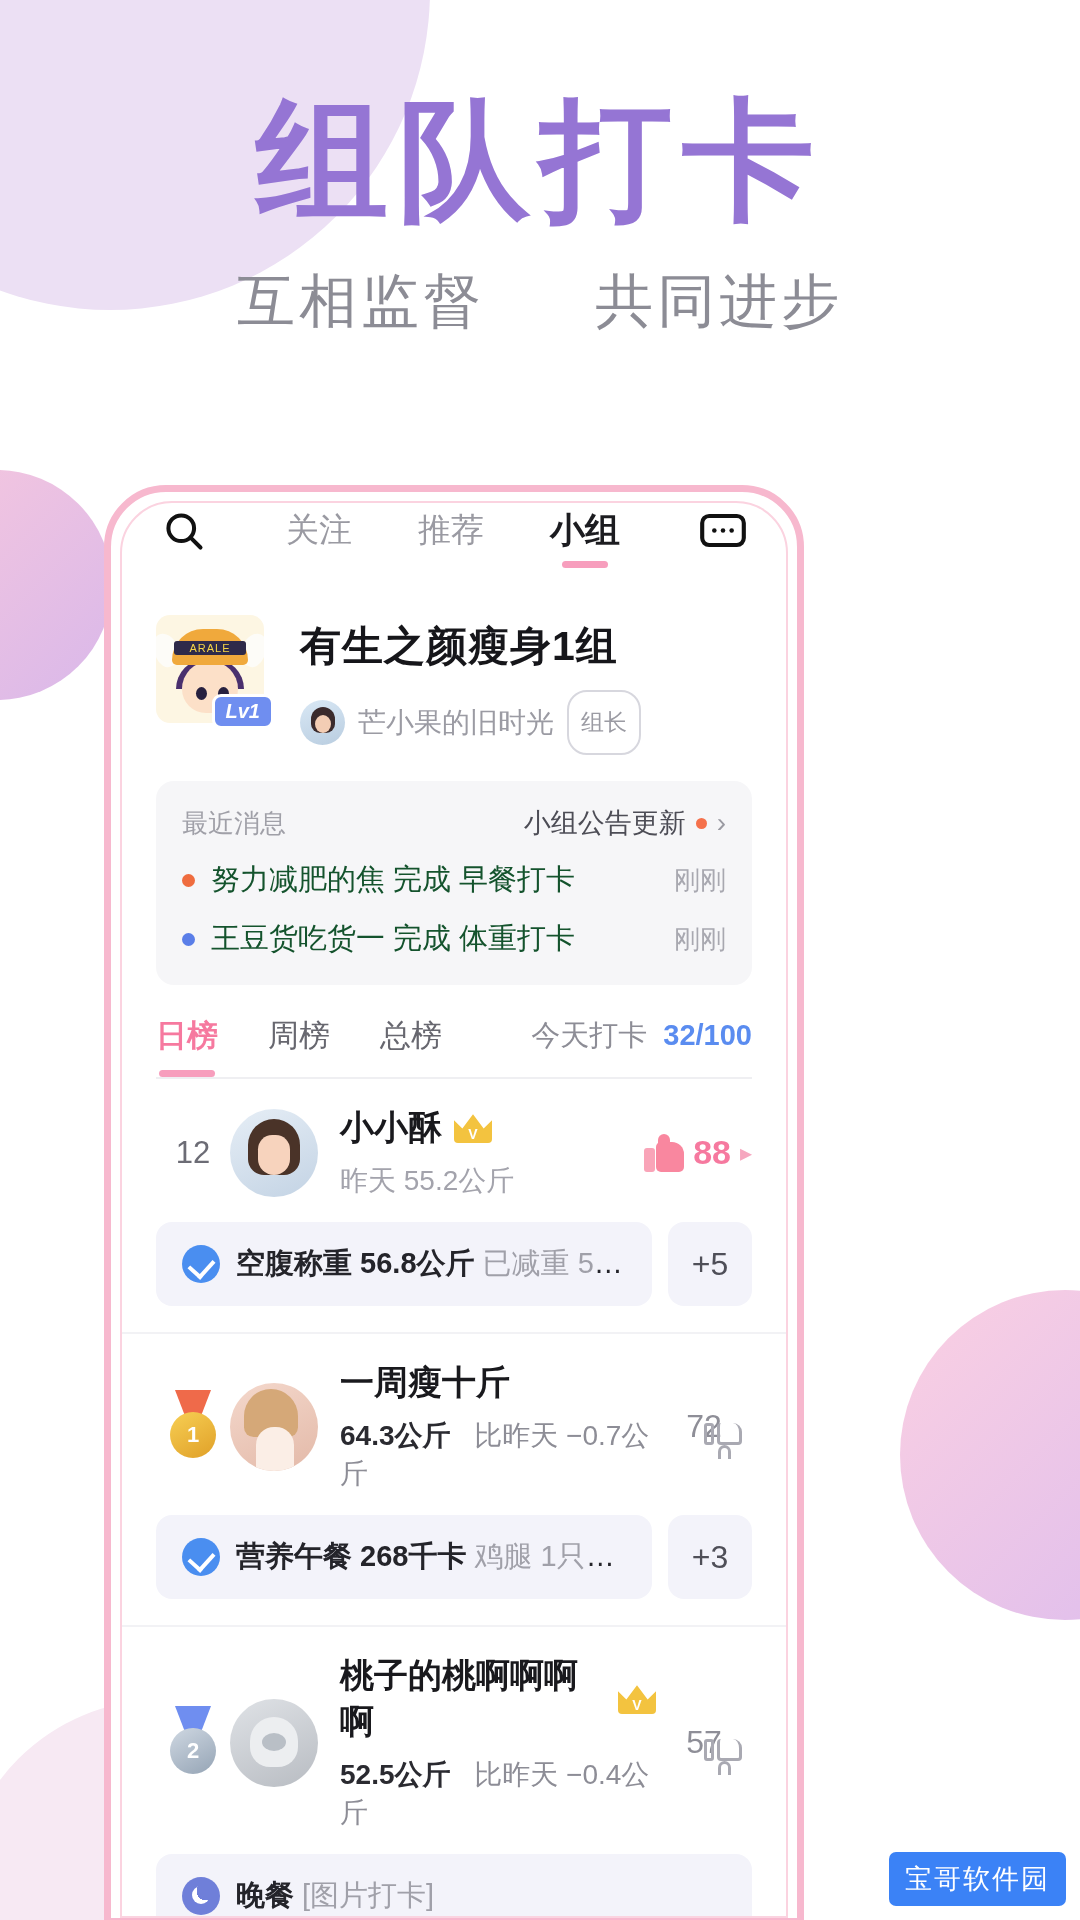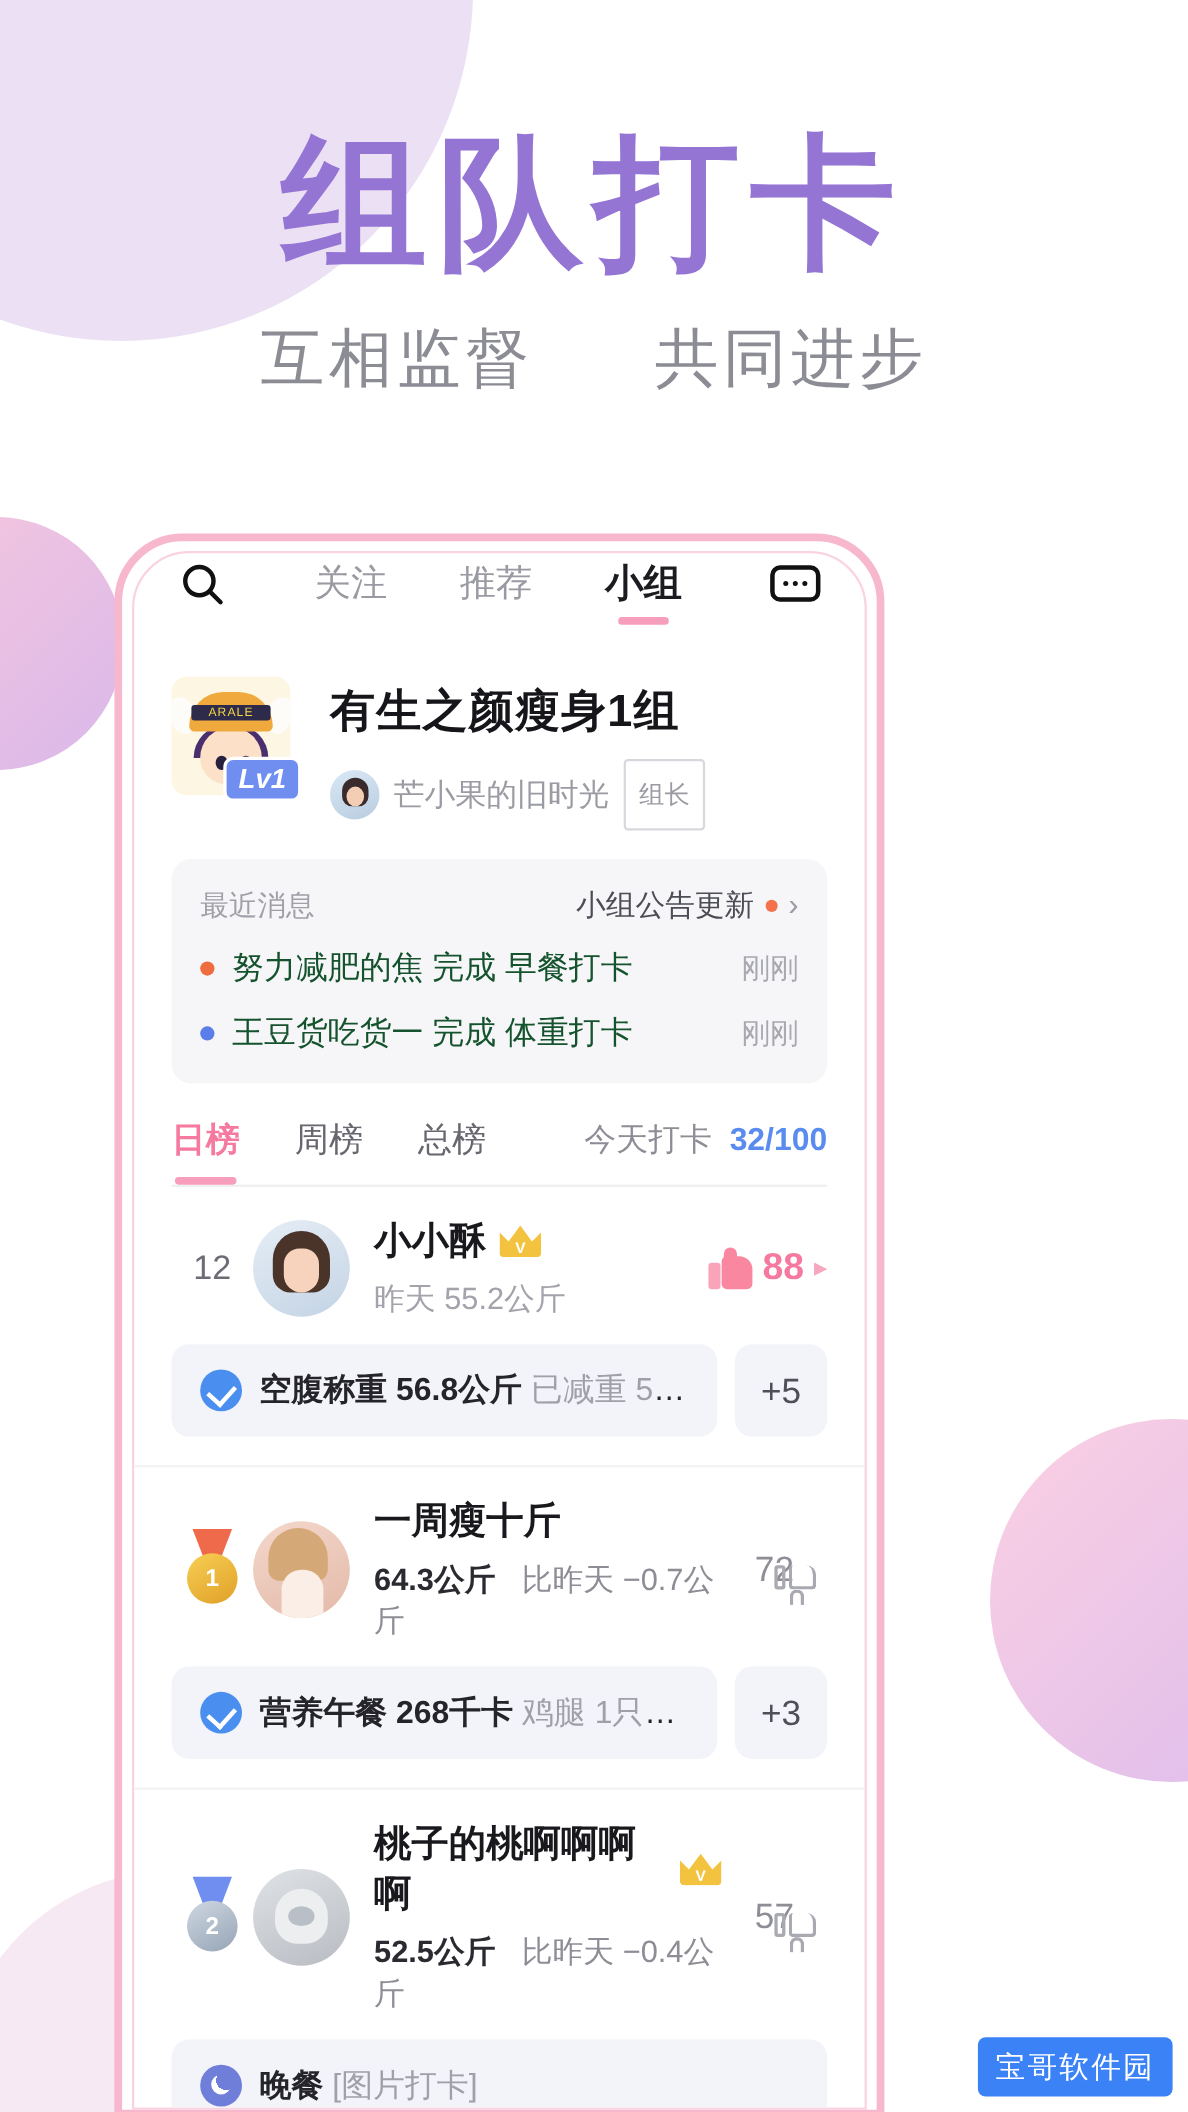--- a/index.html
+++ b/index.html
@@ -28,21 +28,21 @@
     width:330px; height:330px; border-radius:50%;
     background:linear-gradient(135deg,#fbd0e2 0%,#dcbcee 100%);
   }
   .blob-bot {
     position:absolute; left:-40px; bottom:-180px;
     width:400px; height:400px; border-radius:50%;
     background:#f7e9f3;
   }
 
   
-  #hero { position:relative; z-index:2; padding-top:112px; text-align:center; }
+  #hero { position:relative; z-index:2; padding-top:88px; text-align:center; }
   #hero-title {
     font-size:132px; font-weight:bold; color:#9575d4;
     letter-spacing:10px; line-height:1.1;
   }
   #hero-sub {
     margin-top:30px; font-size:58px; color:#8c8c95;
     letter-spacing:4px;
   }
   #hero-sub .gap { display:inline-block; width:70px; }
 
@@ -111,21 +111,21 @@
     position:absolute; left:20px; top:44px; width:68px; height:30px;
     background:#4a2f6e; border-radius:34px 34px 0 0;
   }
   .arale-eye { position:absolute; top:72px; width:11px; height:13px; background:#27203f; border-radius:50%; }
   .arale-eye.l { left:40px; } .arale-eye.r { left:62px; }
   .wing { position:absolute; top:18px; width:24px; height:34px; background:#fdfcf8; border-radius:50% 50% 40% 40%; }
   .wing.l { left:-2px; transform:rotate(-24deg); }
   .wing.r { right:-2px; transform:rotate(24deg); }
   #lv-badge {
     position:absolute; right:-10px; bottom:-6px;
-    background:#6f8ef0; color:#fff; font-size:25px; font-weight:bold;
+    background:#6f8ef0; color:#fff; font-size:20px; font-weight:bold;
     font-style:italic; padding:3px 11px; border-radius:9px;
     border:3px solid #fff;
   }
   #group-info { flex:1; min-width:0; padding-top:4px;margin-left:12px; }
   #group-name { font-size:41px; font-weight:bold; color:#16161a; letter-spacing:1px; }
   #group-owner-row { display:flex; align-items:center; gap:13px; margin-top:16px; }
   #owner-avatar {
     width:45px; height:45px; border-radius:50%; flex:none;
     background:linear-gradient(160deg,#d9e8f5 0%,#b9cde0 100%);
     position:relative; overflow:hidden;
@@ -134,21 +134,21 @@
     content:""; position:absolute; left:11px; top:7px; width:24px; height:26px;
     background:#3a2a2c; border-radius:12px 12px 9px 9px;
   }
   #owner-avatar::after {
     content:""; position:absolute; left:15px; top:15px; width:16px; height:18px;
     background:#f3cdb4; border-radius:50%;
   }
   #owner-name { font-size:28px; color:#9b9ba3; }
   #owner-tag {
     font-size:23px; color:#9b9ba3; border:2px solid #d7d7de;
-    border-radius:4px; padding:15px 12px;
+    border-radius:20px; padding:15px 12px;
   }
 
   
   #msg-card {
     margin:26px 34px 0; background:#f6f6f8; border-radius:18px;
     padding:24px 26px 26px;
   }
   #msg-card-head { display:flex; align-items:center; }
   #msg-card-title { font-size:26px; color:#a0a0a8; flex:1; }
   #notice { display:flex; align-items:center; gap:10px; }

